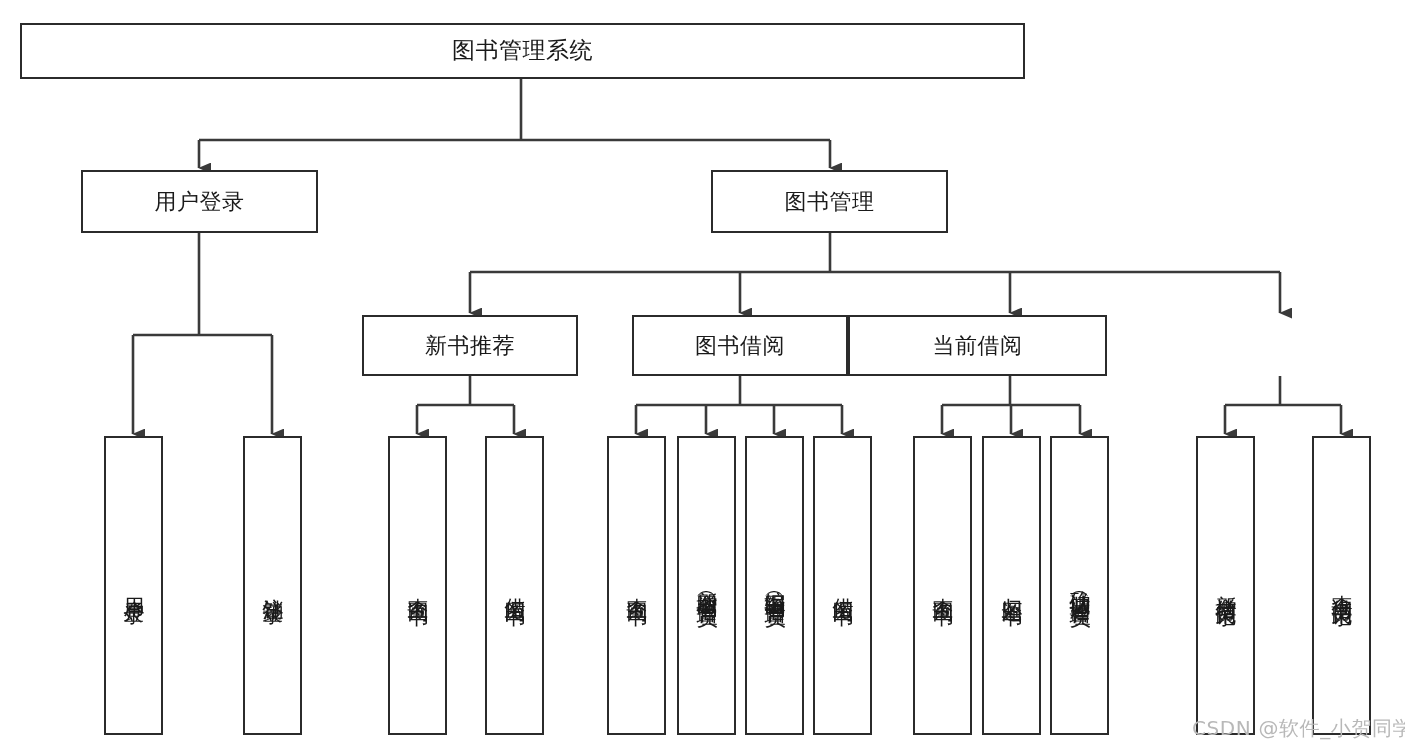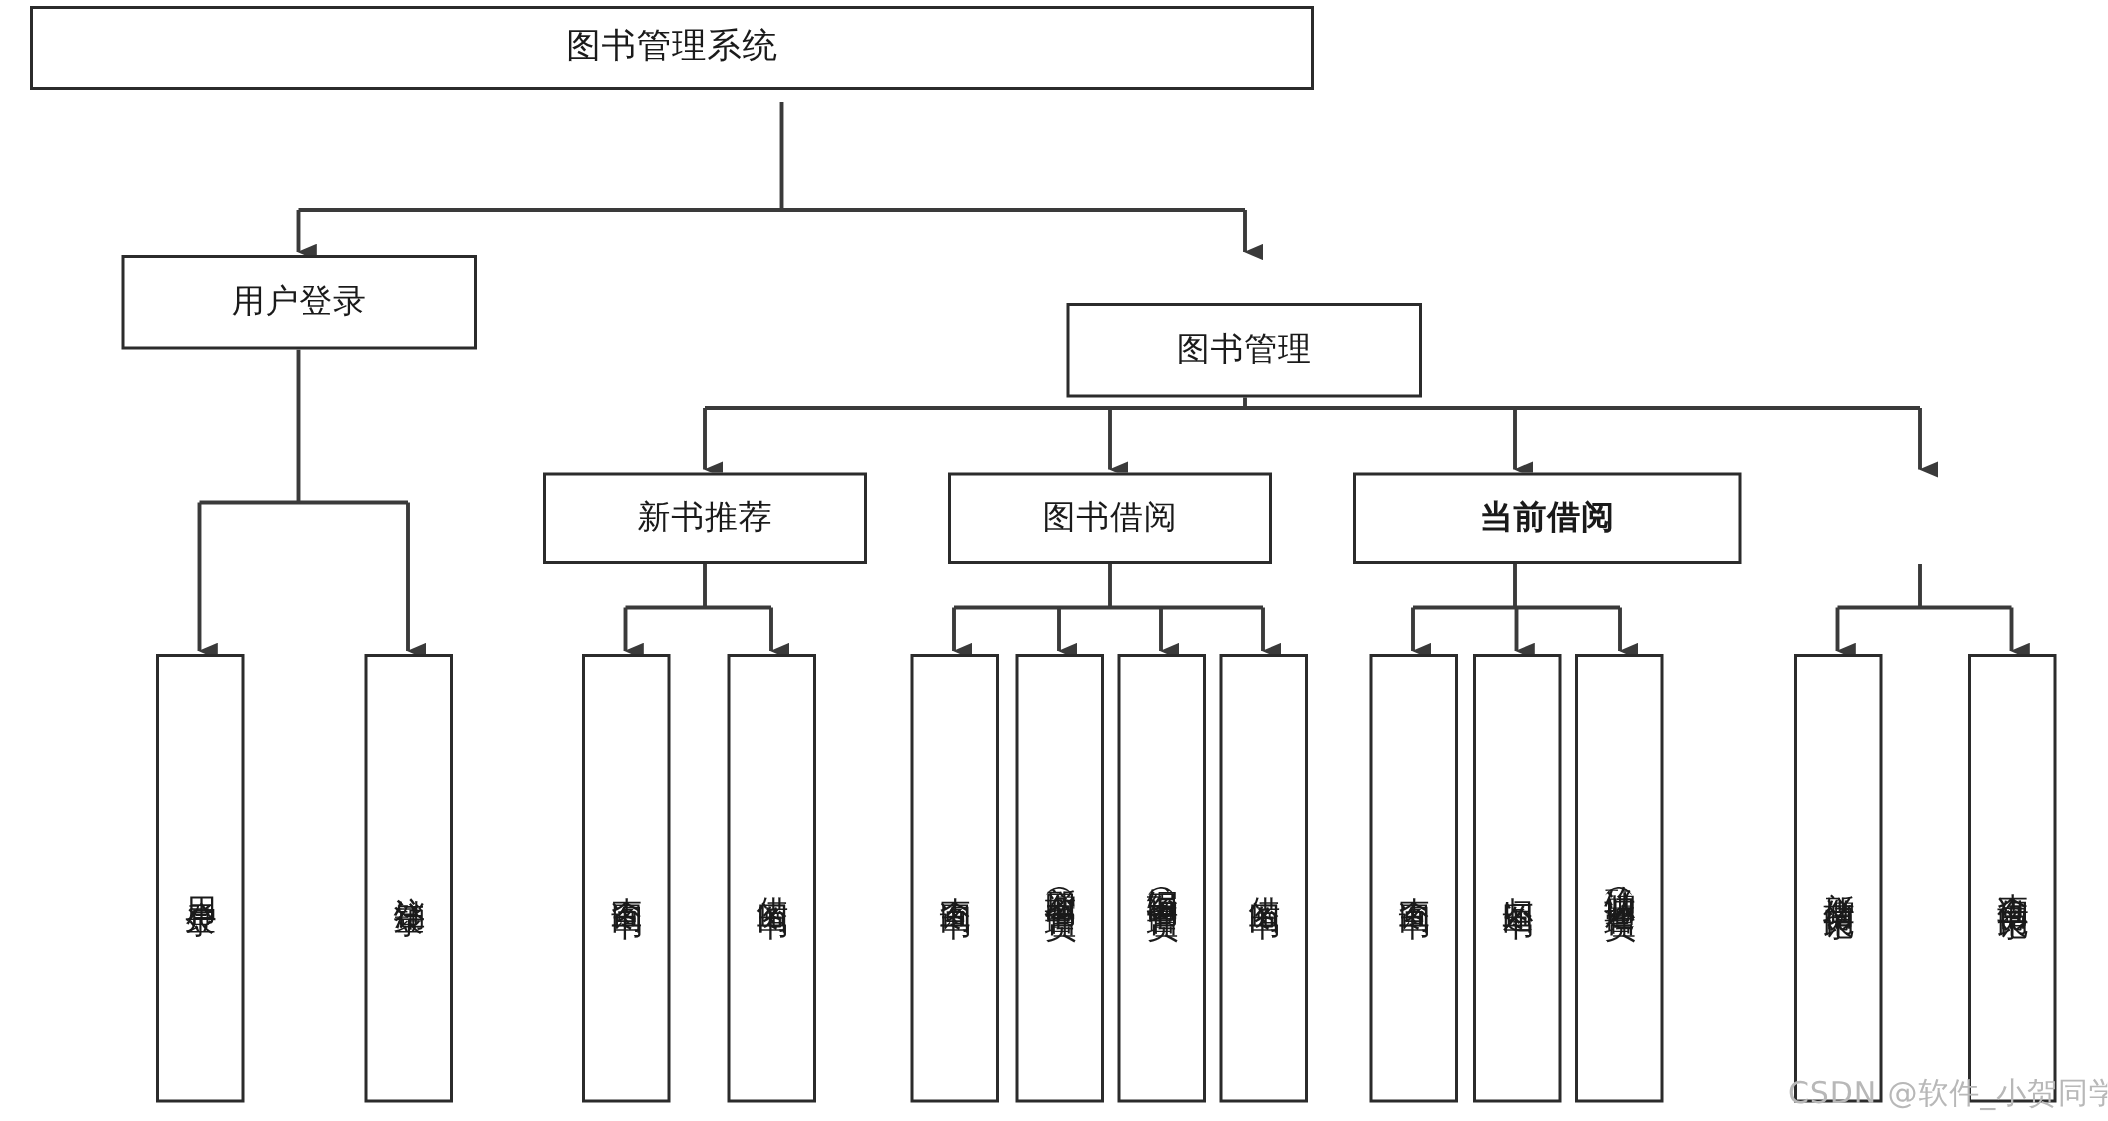--- a/index.html
+++ b/index.html
@@ -118,41 +118,41 @@
       <path d="M1080,405 L1080,434" marker-end="url(#arrowhead)"></path>
 
       <path d="M1280,376 L1280,405"></path>
       <path d="M1225,405 L1341,405"></path>
       <path d="M1225,405 L1225,434" marker-end="url(#arrowhead)"></path>
       <path d="M1341,405 L1341,434" marker-end="url(#arrowhead)"></path>
 
     </g>
   </svg>
 
-  <div class="node root" style="left:20px; top:4px; width:856px; height:56px;">
+  <div class="node root" style="left:20px; top:23px; width:1005px; height:56px;">
     <span class="node-label">图书管理系统</span>
   </div>
 
   <div class="node" style="left:81px; top:170px; width:237px; height:63px;">
     <span class="node-label">用户登录</span>
   </div>
 
-  <div class="node" style="left:711px; top:170px; width:237px; height:63px;margin-top:32px;">
+  <div class="node" style="left:711px; top:170px; width:237px; height:63px;">
     <span class="node-label">图书管理</span>
   </div>
 
   <div class="node" style="left:362px; top:315px; width:216px; height:61px;justify-content:center;">
     <span class="node-label">新书推荐</span>
   </div>
 
   <div class="node" style="left:632px; top:315px; width:216px; height:61px;justify-content:center;">
     <span class="node-label">图书借阅</span>
   </div>
 
-  <div class="node" style="left:902px; top:315px; width:259px; height:61px;font-weight:bold;">
+  <div class="node" style="left:848px; top:315px; width:259px; height:61px;">
     <span class="node-label">当前借阅</span>
   </div>
 
 
   <div class="node leaf" style="left:104px; top:436px; width:59px; height:299px;">
     <span class="node-label">用户登录</span>
   </div>
 
   <div class="node leaf" style="left:243px; top:436px; width:59px; height:299px;">
     <span class="node-label">注销登录</span>

